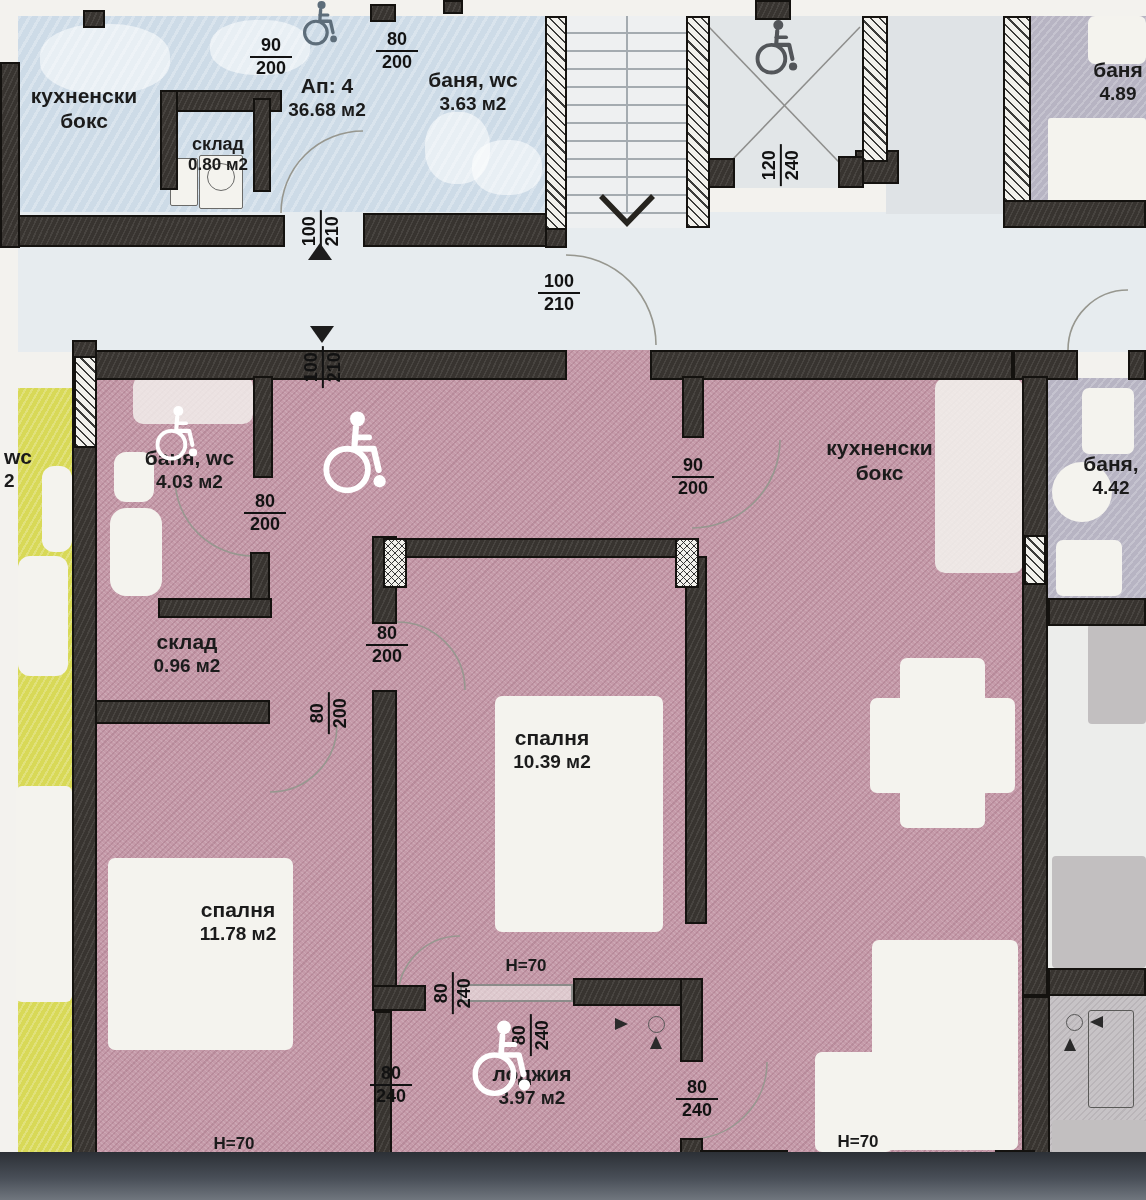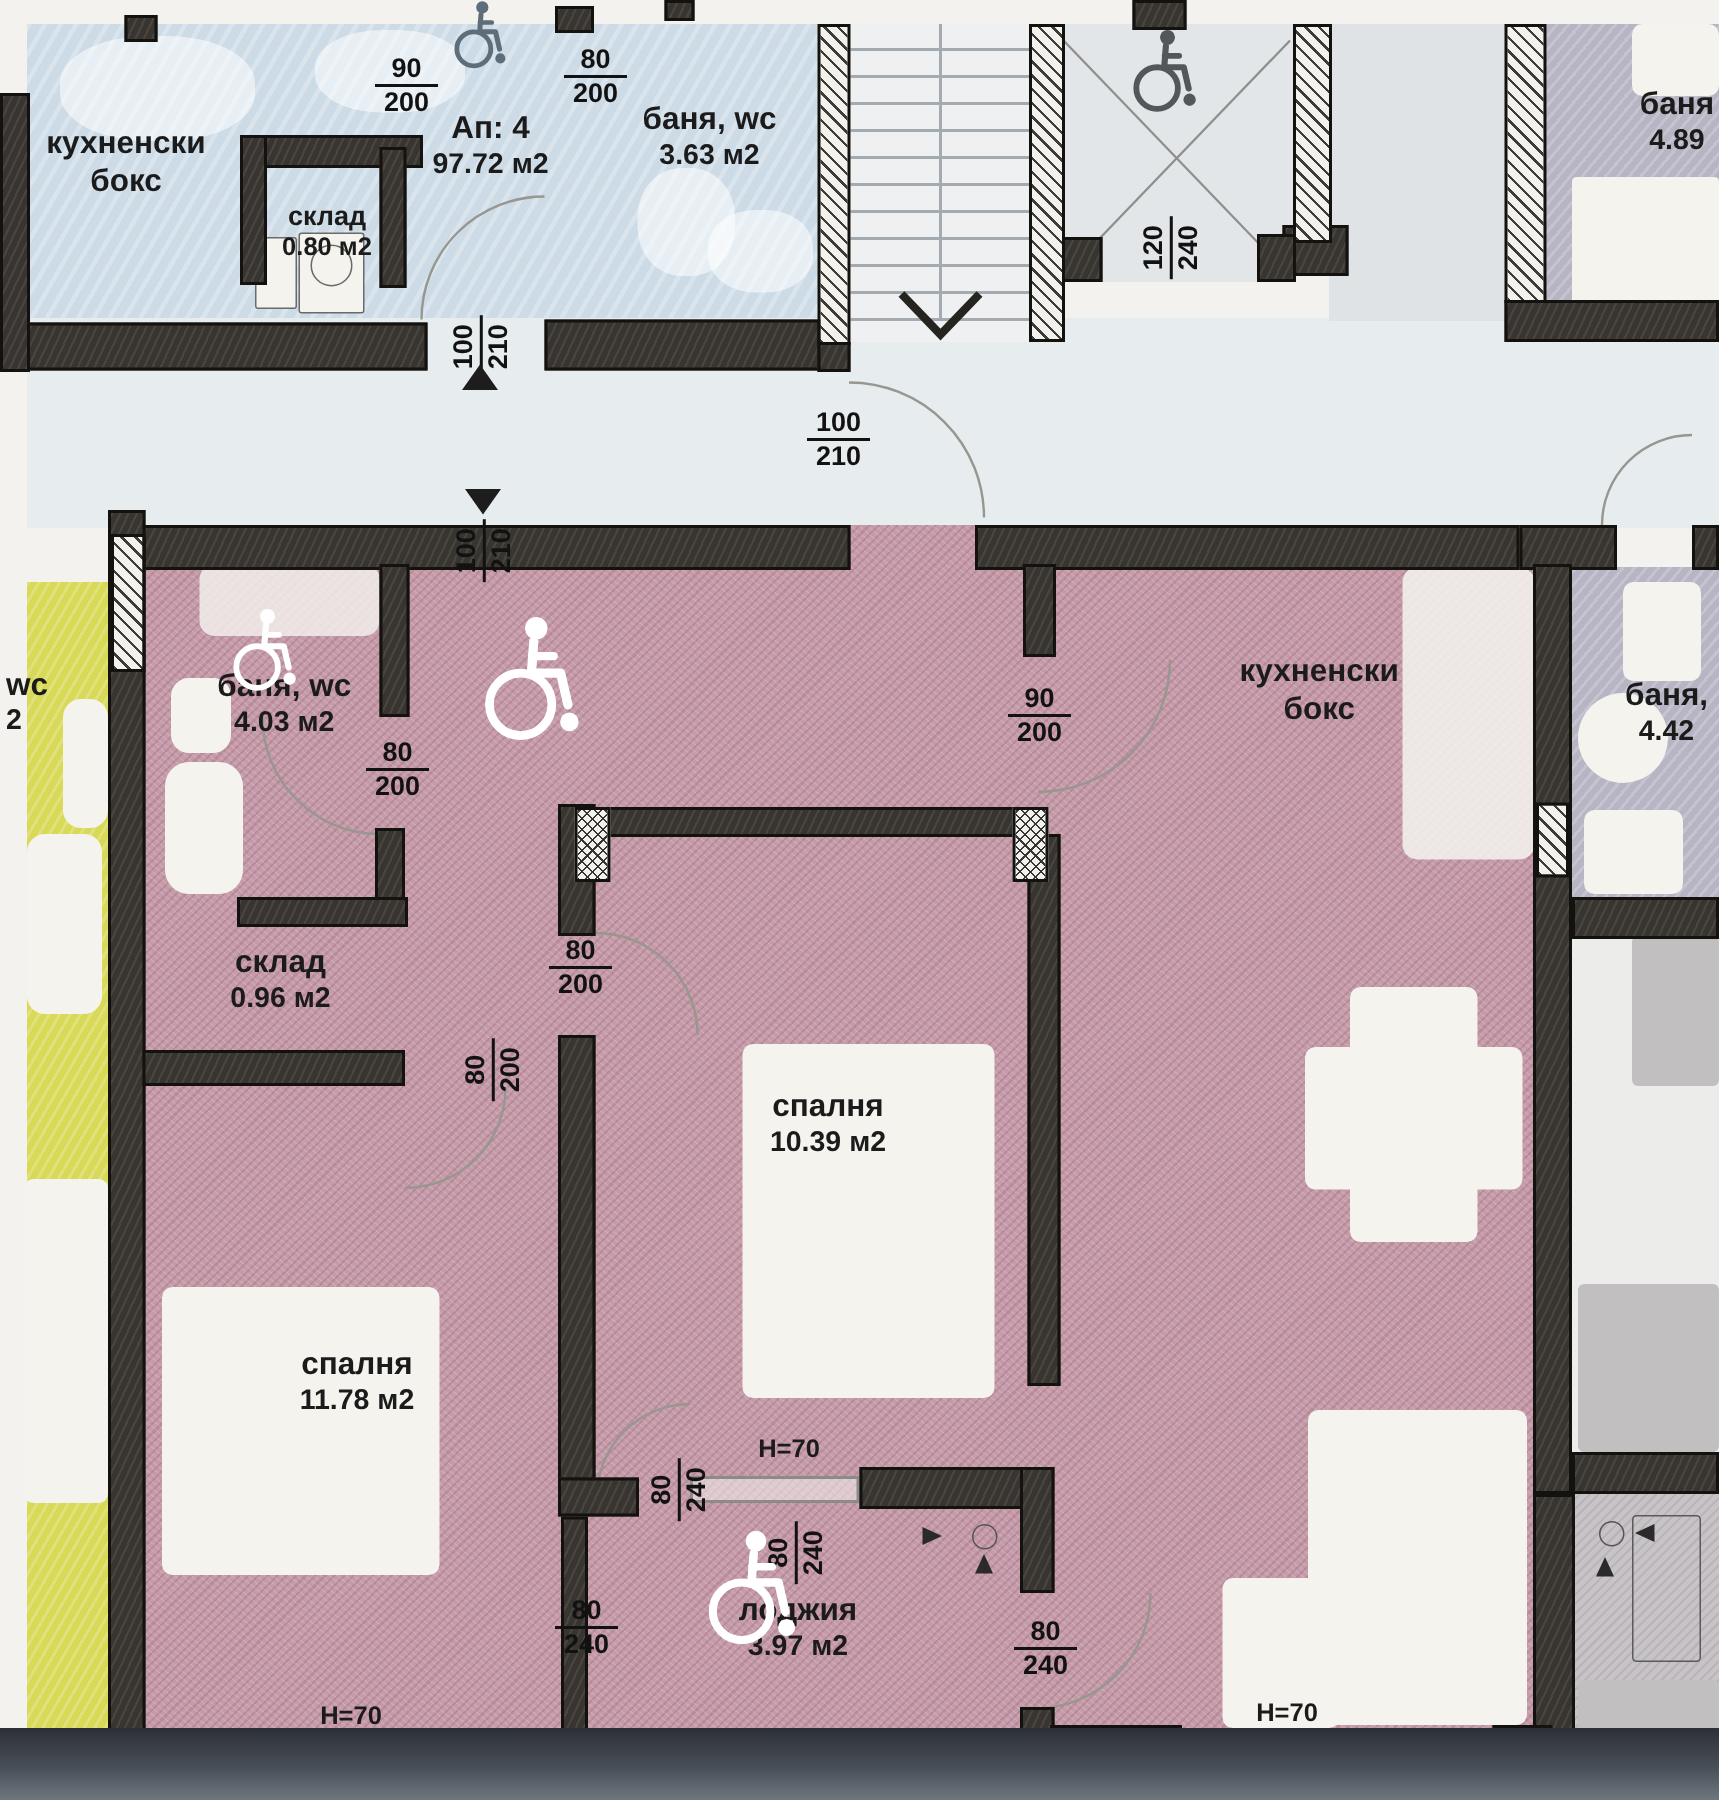--- a/index.html
+++ b/index.html
@@ -196,21 +196,21 @@
   <div class="wall" style="left:92px;top:1152px;width:50px;height:28px;"></div>
   <div class="wall" style="left:1048px;top:598px;width:98px;height:28px;"></div>
 
   <div class="botband"></div>
 
   <div class="rlabel" style="left:14px;top:84px;width:140px;">
     <span>кухненски бокс</span>
   </div>
   <div class="rlabel" style="left:272px;top:74px;width:110px;">
     <span>Ап: 4</span>
-    <span class="area">97.72 м2</span>
+    <span class="area">36.68 м2</span>
   </div>
   <div class="rlabel small" style="left:168px;top:134px;width:100px;">
     <span>склад</span>
     <span class="area" style="font-size:17px;">0.80 м2</span>
   </div>
   <div class="rlabel" style="left:408px;top:68px;width:130px;">
     <span>баня, wc</span>
     <span class="area">3.63 м2</span>
   </div>
   <div class="rlabel" style="left:1078px;top:58px;width:80px;">

